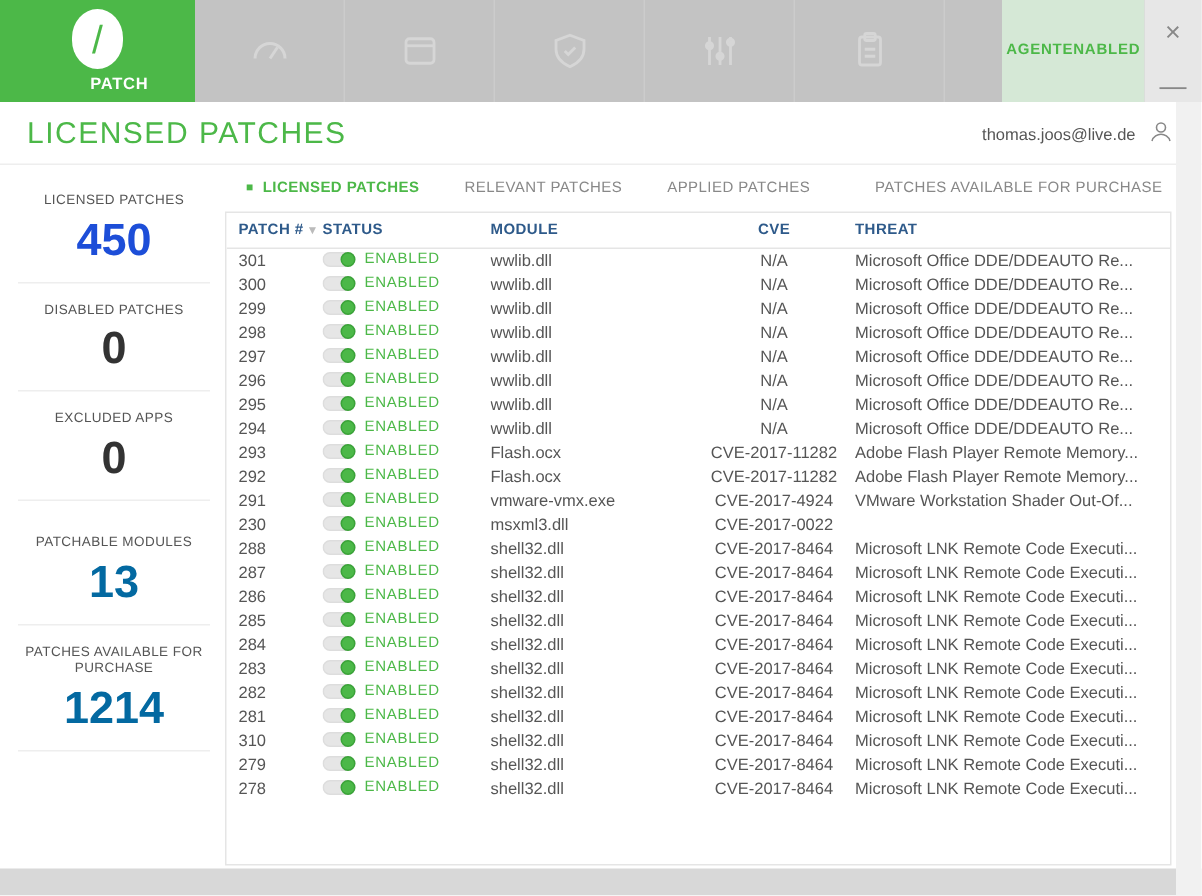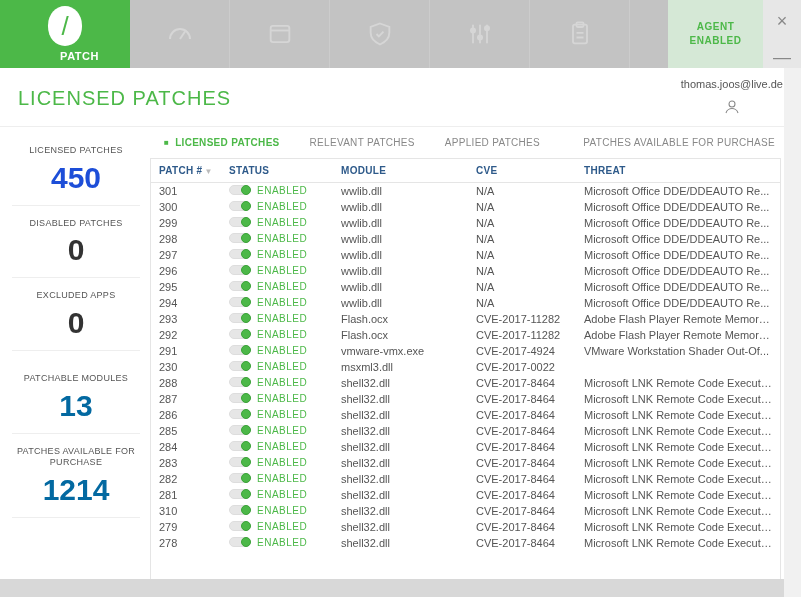--- a/index.html
+++ b/index.html
@@ -8,51 +8,51 @@
 .header { display: flex; height: 68px; background: #c3c3c3; position: relative; }
 .logo-tab { width: 130px; background: #4cb848; display: flex; flex-direction: column; align-items: center; justify-content: center; }
 .logo-icon { width: 34px; height: 40px; background: #fff; border-radius: 50% / 48%; display: flex; align-items: center; justify-content: center; }
 .logo-slash { color: #4cb848; font-size: 26px; font-weight: 300; }
 .logo-label { color: #fff; font-size: 11px; font-weight: bold; margin-top: 4px; letter-spacing: 0.5px; padding-left: 29px; }
 
 .nav-icons { display: flex; flex: 1; align-items: center; }
 .nav-icon-cell { width: 100px; display: flex; align-items: center; justify-content: center; height: 68px; border-right: 1px solid rgba(255,255,255,0.15); }
 .nav-icon-cell svg { stroke: #d6d6d6; fill: none; stroke-width: 1.6; }
 
-.agent-box { background: #d5e8d6; width: 95px; display: flex; flex-direction: column; align-items: center; justify-content: center; font-size: 10px; color: #4cb848; letter-spacing: 0.5px; font-weight: bold; line-height: 1.4; }
+.agent-box { background: #d5e8d6; width: 95px; display: flex; flex-direction: row; align-items: center; justify-content: center; font-size: 10px; color: #4cb848; letter-spacing: 0.5px; font-weight: bold; line-height: 1.4; }
 
 .win-controls { width: 38px; display: flex; flex-direction: column; align-items: center; justify-content: flex-start; gap: 18px; padding-top: 12px; background: #e7e7e7; }
 .win-controls span { color: #888; font-size: 18px; line-height: 1; cursor: default; }
 
 .title-row { display: flex; align-items: center; justify-content: space-between; padding: 10px 18px 8px 18px; border-bottom: 1px solid #eee; }
 .page-title { color: #4cb848; font-size: 20px; font-weight: 400; letter-spacing: 1px; }
-.user-area { display: flex; align-items: center; gap: 8px; color: #555; font-size: 11px; flex-direction: column; }
+.user-area { display: flex; align-items: center; gap: 8px; color: #555; font-size: 11px; }
 
 .body-row { display: flex; height: calc(597px - 68px - 44px - 18px); }
 .sidebar { width: 150px; padding: 6px 10px 0 12px; }
 .stat-card { text-align: center; padding: 12px 0 10px 0; border-bottom: 1px solid #eee; }
 .stat-label { font-size: 9px; color: #555; letter-spacing: 0.3px; margin-bottom: 4px; line-height: 1.3; }
 .stat-value { font-size: 30px; font-weight: bold; }
 .v-blue { color: #1d4ed8; }
 .v-dark { color: #333; }
 .v-orange { color: #0369a1; }
 
 .main { flex: 1; display: flex; flex-direction: column; min-width: 0; padding-right: 20px; }
 .tabs { display: flex; gap: 30px; padding: 10px 0 10px 14px; font-size: 10px; letter-spacing: 0.3px; }
 .tab { color: #888; cursor: default; }
 .tab.active { color: #4cb848; font-weight: bold; position: relative; }
 .tab.active::before { content: "■"; color: #4cb848; margin-right: 6px; font-size: 8px; position: relative; top: -1px; }
 .tab.last { margin-left: auto; padding-right: 6px; }
 
 .table-wrap { flex: 1; border: 1px solid #e5e5e5; overflow: hidden; min-width: 0; }
 .thead { display: flex; background: #fff; border-bottom: 1px solid #e5e5e5; padding: 6px 8px; font-size: 10px; color: #2e5a8a; font-weight: bold; letter-spacing: 0.3px; }
-.col-patch { width: 70px; }
+.col-patch { width: 56px; }
 .col-status { width: 112px; }
 .col-module { width: 135px; }
-.col-cve { width: 108px; }
+.col-cve { width: 108px; text-align: center; }
 .col-threat { flex: 1; min-width: 0; }
 .sort-caret { color: #bbb; font-size: 8px; margin-left: 2px; }
 
 .tbody { overflow-y: auto; height: 100%; }
 .trow { display: flex; padding: 0 8px; font-size: 11px; color: #555; height: 16px; align-items: center; white-space: nowrap; }
 .trow > div { overflow: hidden; text-overflow: ellipsis; }
 
 .toggle { display: inline-flex; align-items: center; gap: 6px; }
 .toggle-track { width: 22px; height: 10px; background: #e6e6e6; border-radius: 6px; border: 1px solid #ddd; position: relative; }
 .toggle-dot { width: 10px; height: 10px; background: #4cb848; border-radius: 50%; position: absolute; right: -1px; top: -1px; border: 1px solid #3aa338; }

